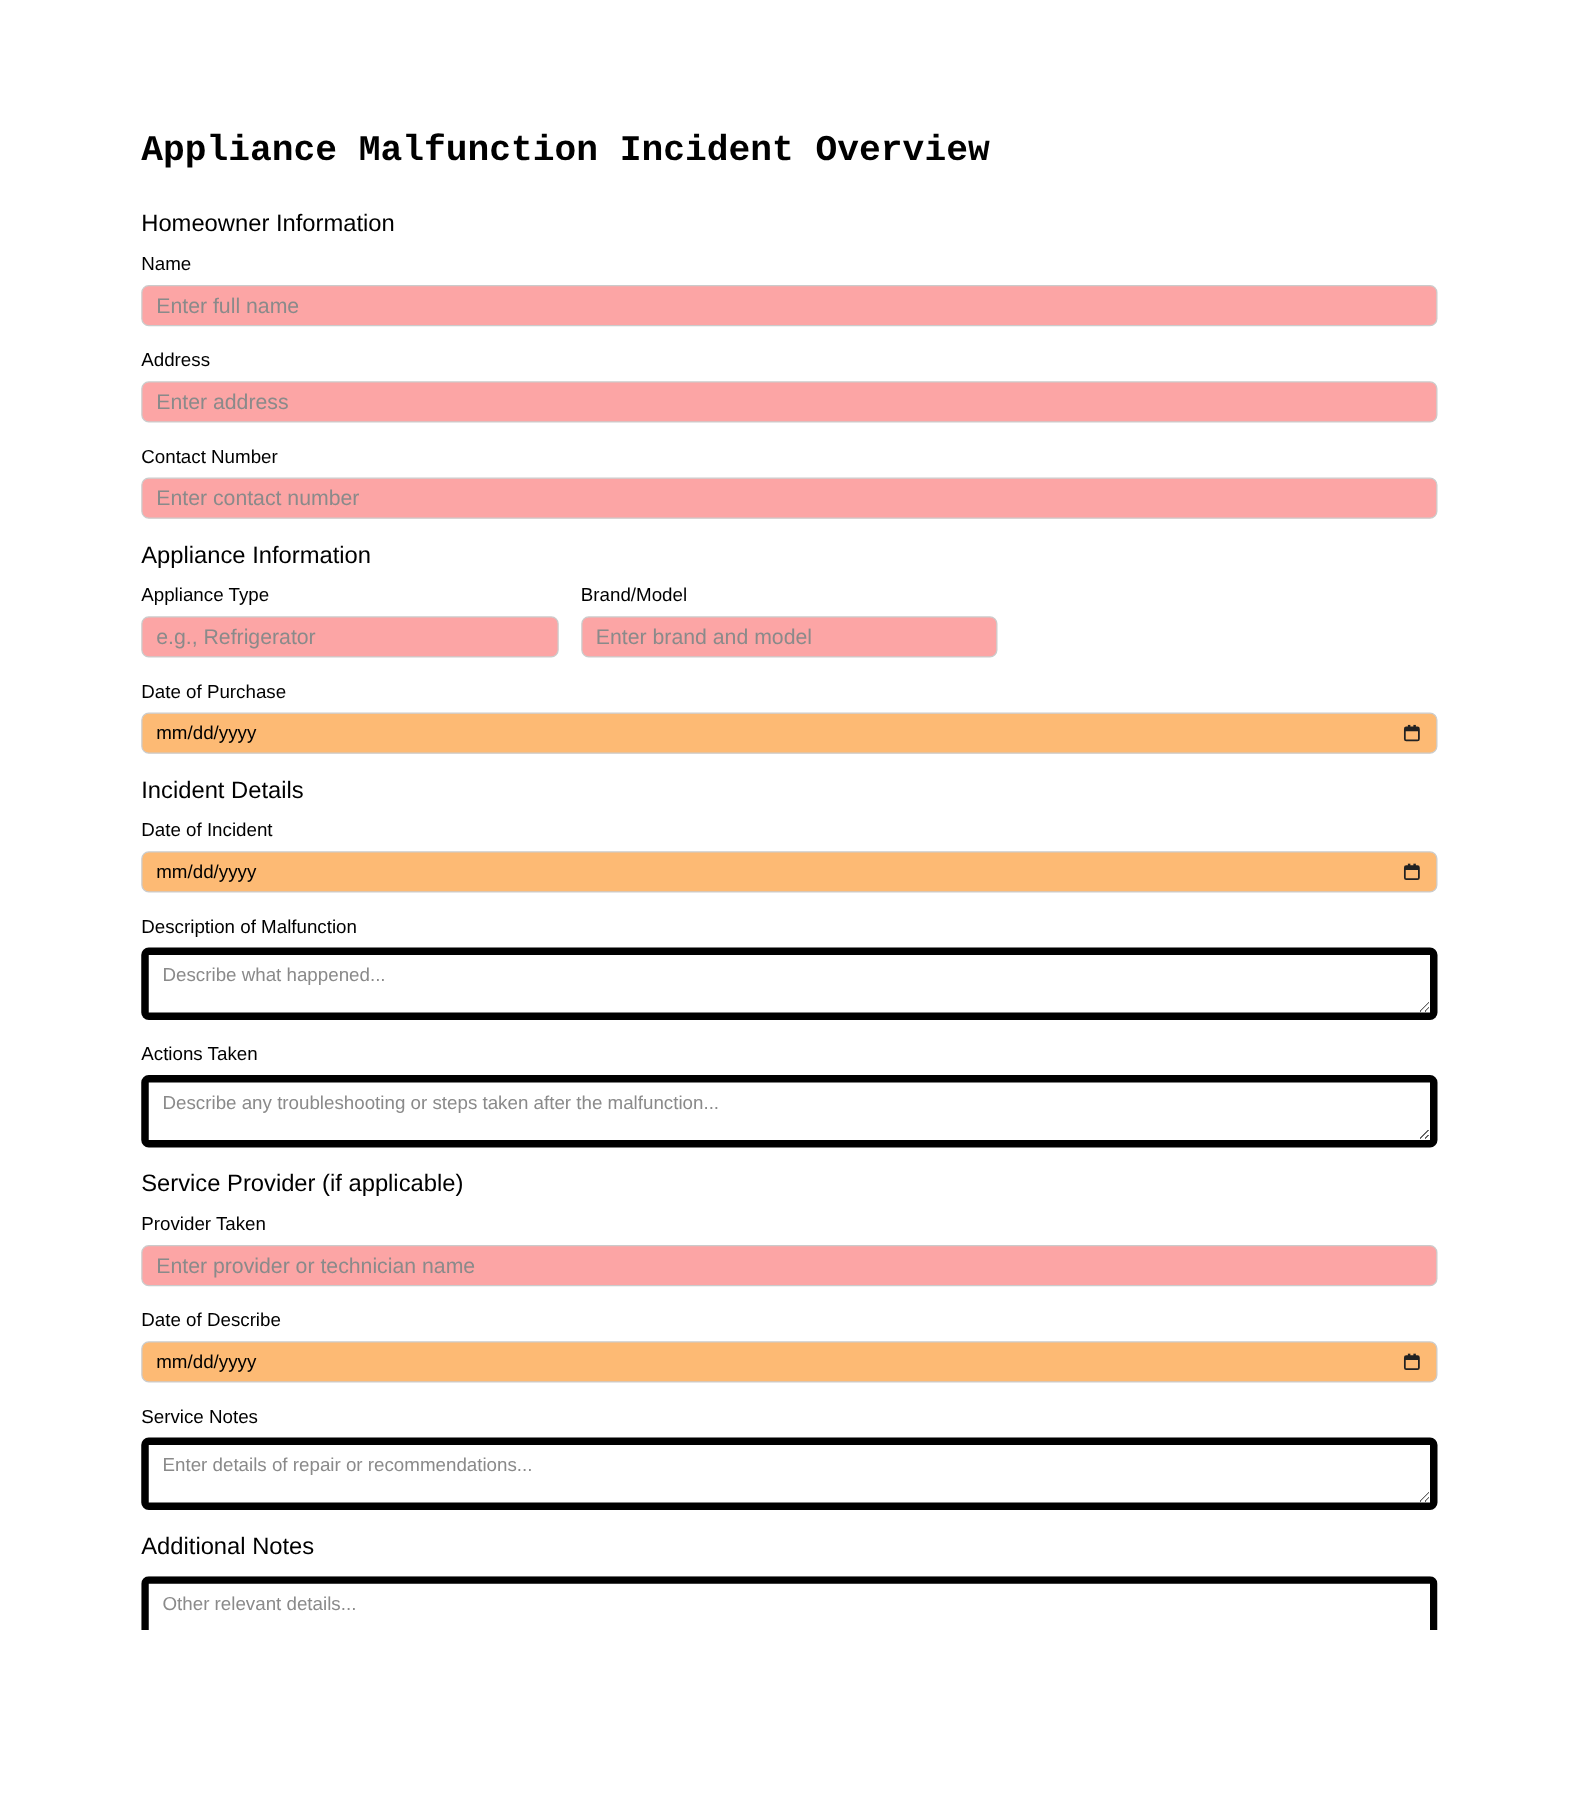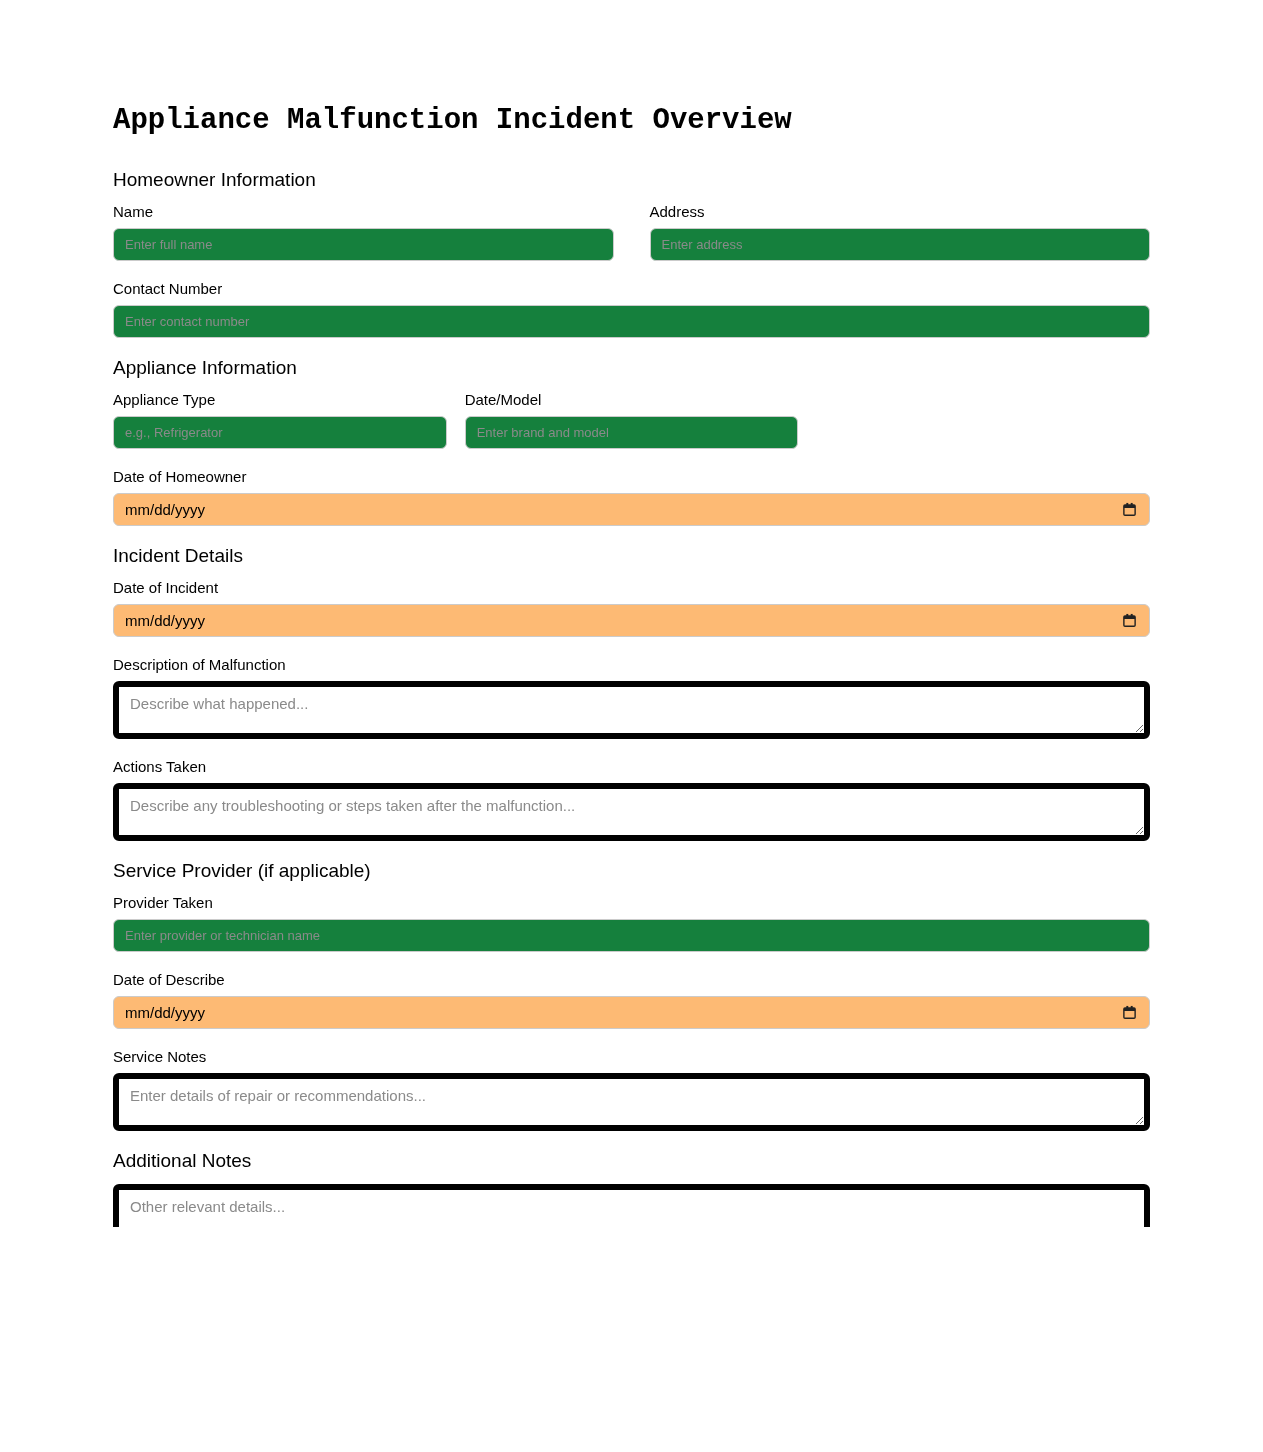--- a/index.html
+++ b/index.html
@@ -30,46 +30,46 @@
     font-family: Liberation Mono, monospace;
   }
   .section { }
   h2.section-heading {
     font-size: 19px;
     font-weight: 400;
     margin: 0 0 12px 0;
   }
   .row-2 {
     display: grid;
-    grid-template-columns: 1fr 1fr;
+    grid-template-columns: 1fr;
     column-gap: 36px;
   }
   .row-3 {
     display: grid;
     grid-template-columns: 1fr 1fr 1fr;
     column-gap: 18px;
   }
   .field { margin-bottom: 19px; }
   .field-label {
     display: block;
     font-size: 15px;
     color: #000000;
     margin-bottom: 8px;
   }
   .text-input {
     display: block;
     width: 100%;
     height: 33px;
     padding: 0 11px;
     font-family: "Liberation Sans", "DejaVu Sans", sans-serif;
-    font-size: 13px;
+    font-size: 17px;
     color: #000000;
     border: 1px solid #cbcbcb;
     border-radius: 6px;
-    background: #15803d;
+    background: #fca5a5;
     outline: none;
   }
   .text-input::placeholder { color: #8a8a8a; opacity: 1; }
   textarea.text-area {
     display: block;
     width: 100%;
     height: 58px;
     padding: 8px 11px;
     font-family: "Liberation Sans", "DejaVu Sans", sans-serif;
     font-size: 15px;
@@ -138,26 +138,26 @@
     </div>
 
     <div class="section">
       <h2 class="section-heading">Appliance Information</h2>
       <div class="row-3">
         <div class="field">
           <label class="field-label">Appliance Type</label>
           <input type="text" class="text-input" placeholder="e.g., Refrigerator" style="">
         </div>
         <div class="field">
-          <label class="field-label">Date/Model</label>
+          <label class="field-label">Brand/Model</label>
           <input type="text" class="text-input" placeholder="Enter brand and model" style="">
         </div>
       </div>
       <div class="field">
-        <label class="field-label">Date of Homeowner</label>
+        <label class="field-label">Date of Purchase</label>
         <div class="date-input">
           <span class="date-value">mm/dd/yyyy</span>
           <span class="cal-icon">
             <svg viewBox="0 0 16 16" width="15" height="15" aria-hidden="true">
               <rect x="2" y="3.2" width="12" height="11" rx="1.2" fill="none" stroke="#222" stroke-width="1.5"></rect>
               <rect x="2" y="3.2" width="12" height="3.2" fill="#222"></rect>
               <rect x="4.6" y="1" width="2.1" height="3.4" fill="#222"></rect>
               <rect x="9.3" y="1" width="2.1" height="3.4" fill="#222"></rect>
             </svg>
           </span>

